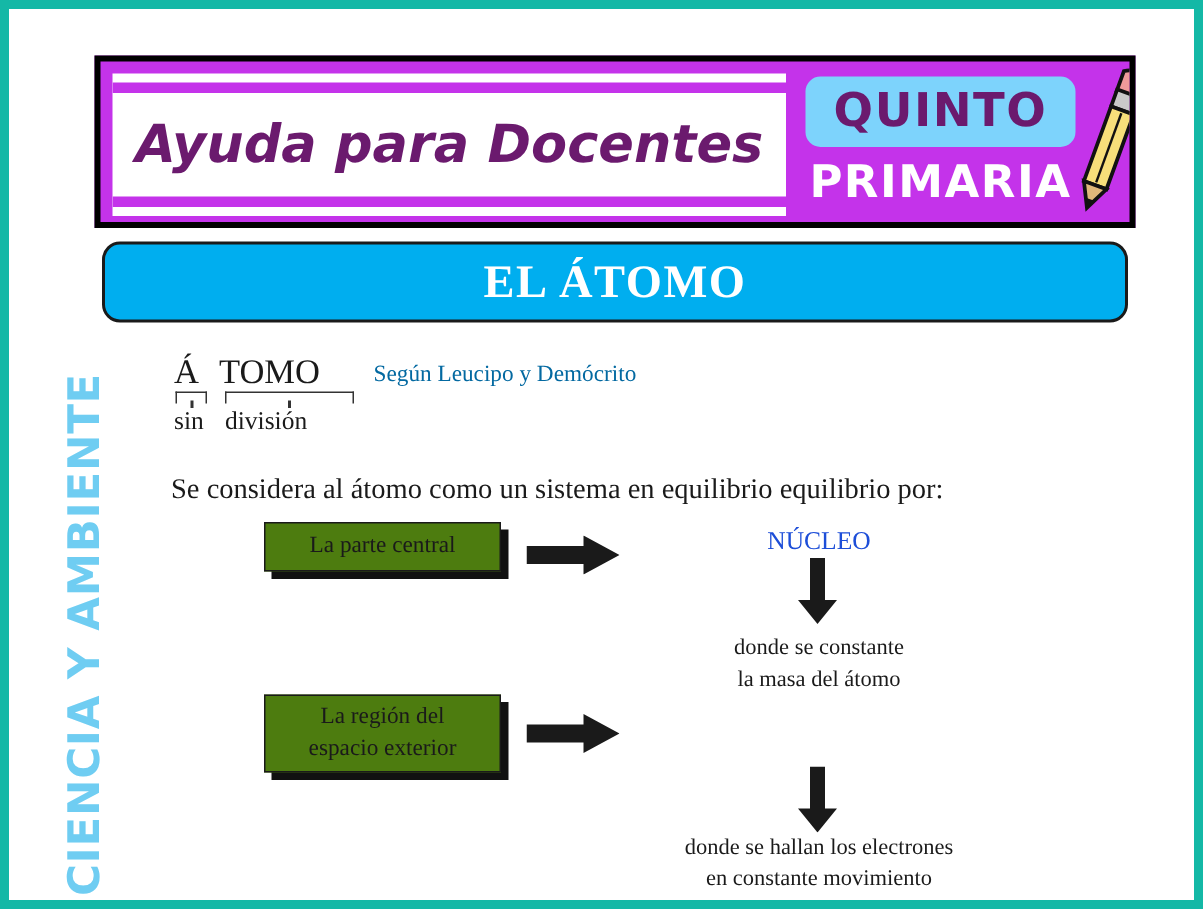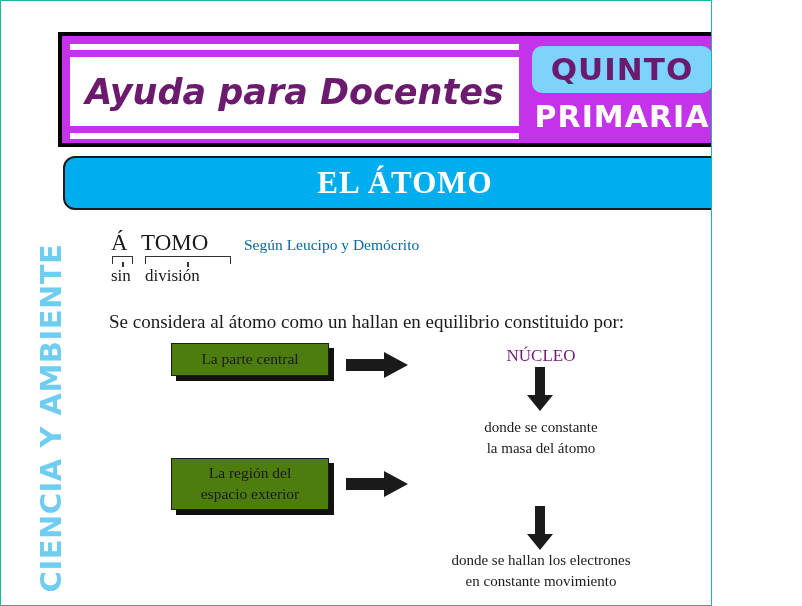--- a/index.html
+++ b/index.html
@@ -5,26 +5,26 @@
   html, body {
     margin: 0;
     padding: 0;
     background: #ffffff;
   }
   body {
     font-family: "Liberation Serif", serif;
   }
   .page {
     position: relative;
-    width: 712px;
+    width: 802px;
     height: 606px;
     background: #ffffff;
     overflow: hidden;
     box-sizing: border-box;
-    border: 1px solid #14b8a6;
+    border: 6px solid #14b8a6;
     padding-left: 34px;
   }
 
   
   .header-banner {
     position: absolute;
     left: 57px;
     top: 31px;
     width: 694px;
     height: 115px;
@@ -270,21 +270,21 @@
     height: 44px;
   }
   .arrow-down.d1 { left: 526px; top: 366px; }
   .arrow-down.d2 { left: 526px; top: 505px; }
 
   
   .node-label {
     position: absolute;
     font-family: "Liberation Serif", serif;
     font-size: 17px;
-    color: #701a75;
+    color: #1d4ed8;
     white-space: nowrap;
     text-align: center;
   }
   .node-label.nucleo { left: 440px; top: 345px; width: 200px; }
   .node-label.nube   { left: 440px; top: 473px; width: 200px; }
 
   .node-caption {
     position: absolute;
     font-family: "Liberation Serif", serif;
     font-size: 15px;
@@ -342,21 +342,21 @@
     <span class="brace a"></span>
     <span class="brace-tick a"></span>
     <span class="brace tomo"></span>
     <span class="brace-tick tomo"></span>
     <span class="etym-gloss sin">sin</span>
     <span class="etym-gloss division">división</span>
   </div>
 
   <div class="etym-note">Según Leucipo y Demócrito</div>
 
-  <div class="intro">Se considera al átomo como un hallan en equilibrio constituido por:</div>
+  <div class="intro">Se considera al átomo como un sistema en equilibrio equilibrio por:</div>
 
   <div class="flow-box central">La parte central</div>
 
   <svg class="arrow-right r1" viewBox="0 0 62 26">
     <path d="M0 7 L38 7 L38 0 L62 13 L38 26 L38 19 L0 19 Z" fill="#1a1a1a"></path>
   </svg>
 
   <div class="node-label nucleo">NÚCLEO</div>
 
   <svg class="arrow-down d1" viewBox="0 0 26 44">

